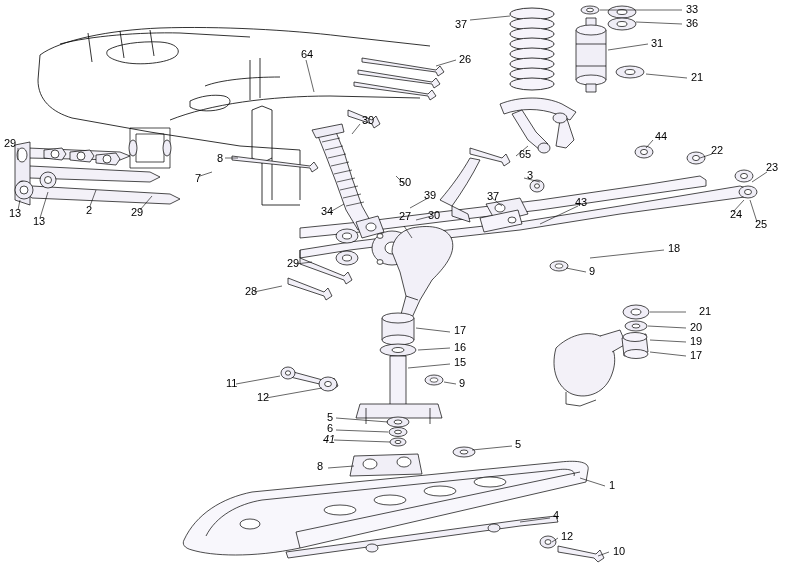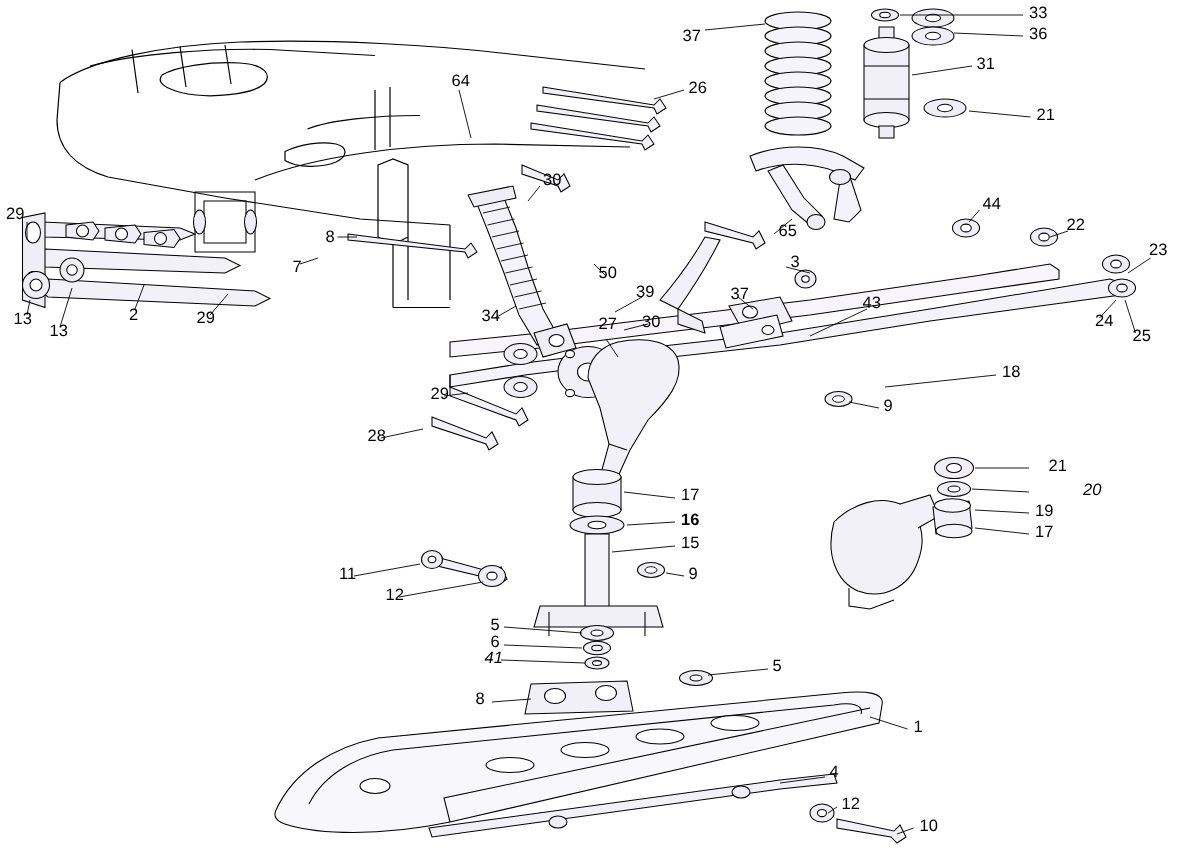--- a/index.html
+++ b/index.html
@@ -361,25 +361,25 @@
   <div class="callout" style="left:487px; top:191px;">37</div>
   <div class="callout" style="left:575px; top:197px;">43</div>
   <div class="callout" style="left:428px; top:210px;">30</div>
   <div class="callout" style="left:399px; top:211px;text-align:center;">27</div>
   <div class="callout" style="left:755px; top:219px;">25</div>
   <div class="callout" style="left:668px; top:243px;">18</div>
   <div class="callout" style="left:287px; top:258px;">29</div>
   <div class="callout" style="left:589px; top:266px;">9</div>
   <div class="callout" style="left:245px; top:286px;">28</div>
   <div class="callout" style="left:699px; top:306px;">21</div>
-  <div class="callout" style="left:722px; top:322px;font-style:italic;">20</div>
+  <div class="callout" style="left:690px; top:322px;">20</div>
   <div class="callout" style="left:690px; top:336px;">19</div>
   <div class="callout" style="left:454px; top:325px;">17</div>
   <div class="callout" style="left:690px; top:350px;">17</div>
-  <div class="callout" style="left:454px; top:342px;font-weight:bold;">16</div>
+  <div class="callout" style="left:454px; top:342px;">16</div>
   <div class="callout" style="left:454px; top:357px;">15</div>
   <div class="callout" style="left:226px; top:378px;">11</div>
   <div class="callout" style="left:459px; top:378px;">9</div>
   <div class="callout" style="left:257px; top:392px;">12</div>
   <div class="callout" style="left:327px; top:412px;">5</div>
   <div class="callout" style="left:327px; top:423px;">6</div>
   <div class="callout" style="left:323px; top:434px;font-style:italic;">41</div>
   <div class="callout" style="left:515px; top:439px;">5</div>
   <div class="callout" style="left:317px; top:461px;">8</div>
   <div class="callout" style="left:609px; top:480px;">1</div>

